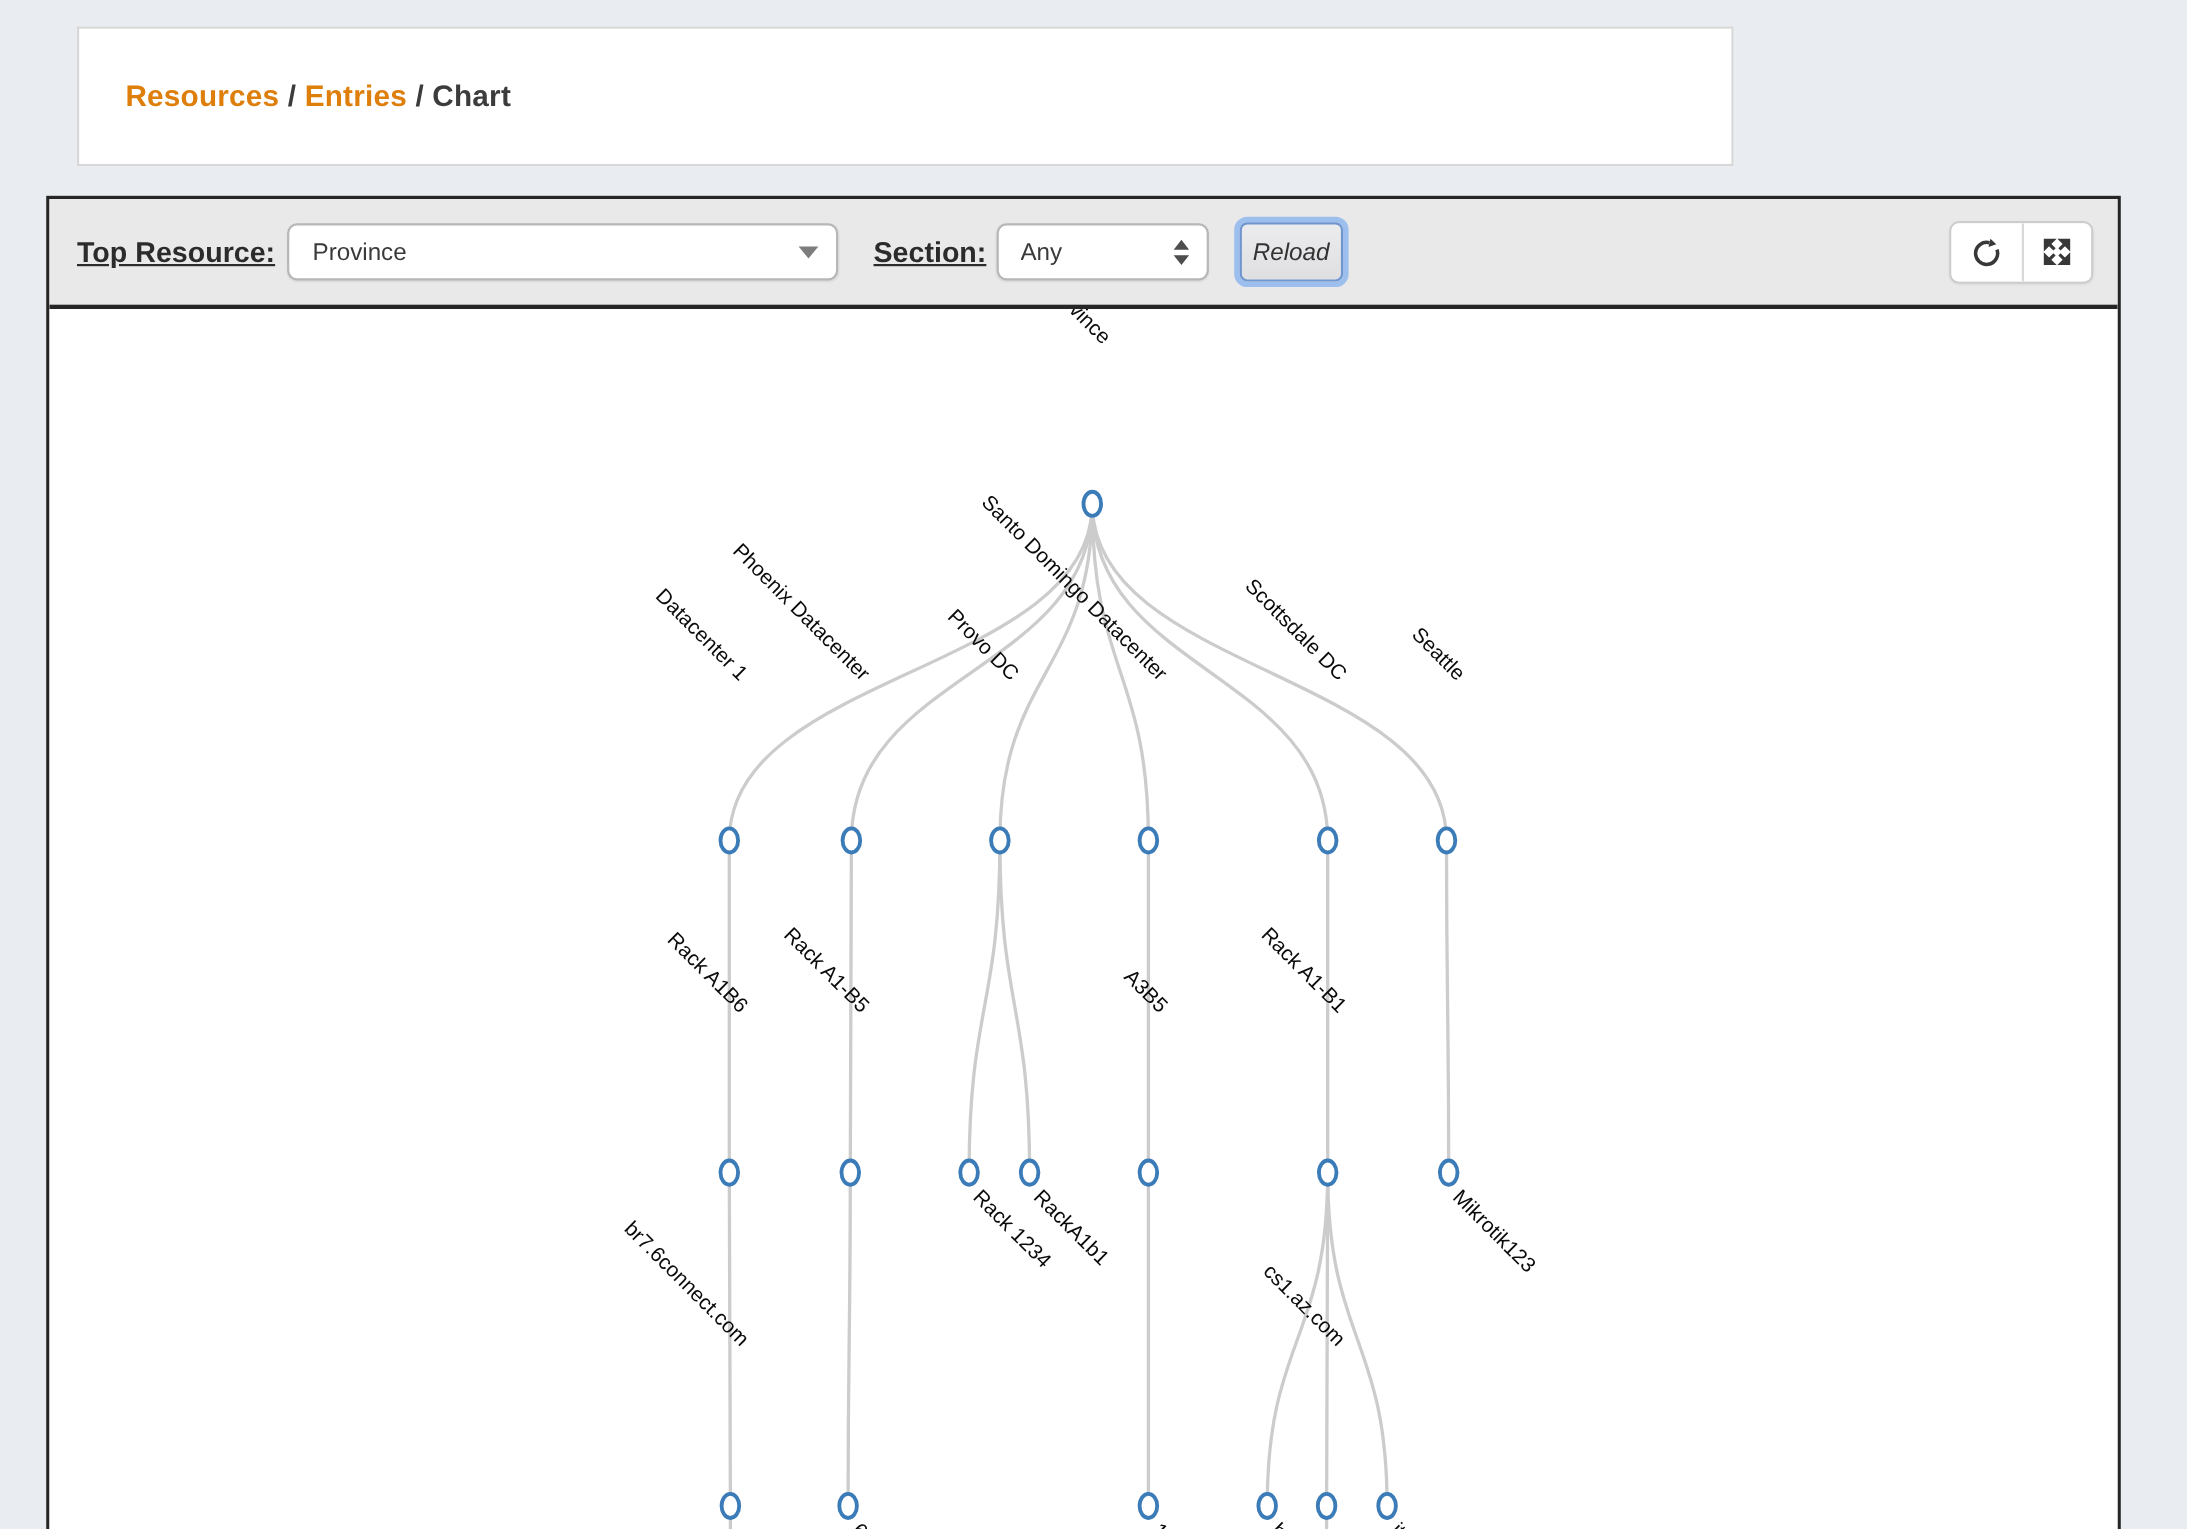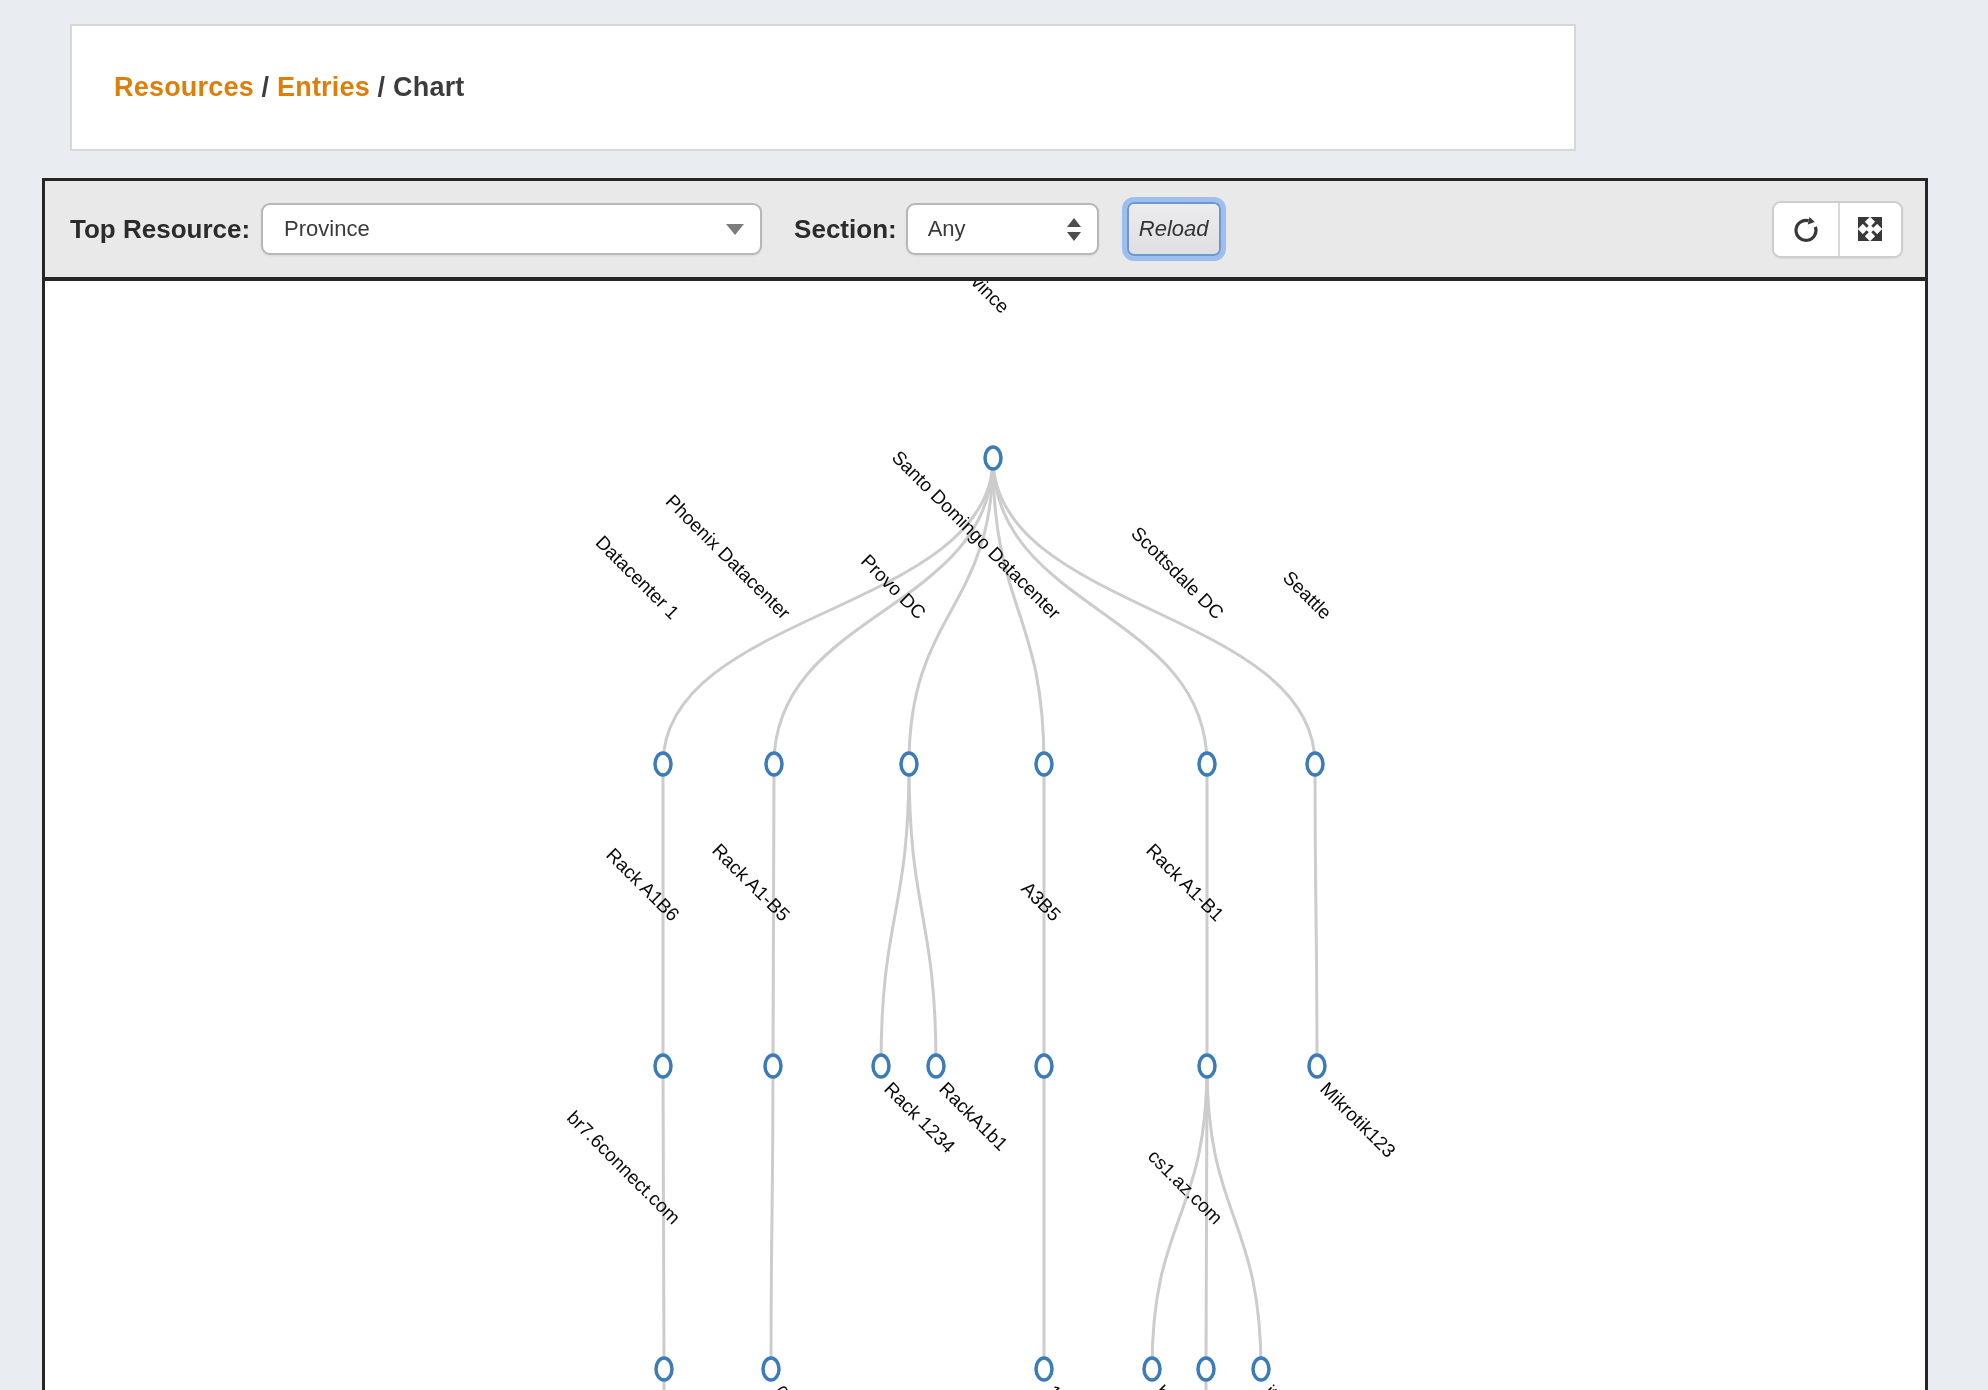--- a/index.html
+++ b/index.html
@@ -11,21 +11,21 @@
   .crumb-card { position:absolute; left:42px; top:24px; width:1506px; height:127px;
     background:#ffffff; border:2px solid #d7d7d7; display:flex; align-items:center;margin-left:28px; }
   .crumbs { padding-left:42px; font-size:27px; font-weight:bold; color:#3c3c3c; letter-spacing:.2px; }
   .crumbs span { white-space:pre; }
 
   
   .panel { position:absolute; left:42px; top:178px; width:1886px; height:1260px;
     border:3px solid #262626; background:#ffffff; display:flex; flex-direction:column; }
   .toolbar { height:100px; background:#e9e9e9; border-bottom:4px solid #262626;
     display:flex; align-items:center; padding:0 22px 0 25px; flex:0 0 auto; }
-  .tb-label { font-size:26px; font-weight:bold; color:#2b2b2b; white-space:nowrap; }
+  .tb-label { font-size:26px; font-weight:bold; color:#2b2b2b; white-space:nowrap;text-decoration:underline; }
   .select { background:#ffffff; border:2px solid #b7b7b7; border-radius:9px; height:52px;
     display:flex; align-items:center; padding:0 16px 0 21px; color:#3a3a3a; font-size:22px;
     box-shadow:0 1px 2px rgba(0,0,0,.08); }
   .select .val { flex:1 1 auto; white-space:nowrap; overflow:hidden; }
   .sel-top { width:501px; margin-left:11px; }
   .sel-section { width:193px; margin-left:9px;padding-left:20px; }
   .caret-down { width:0; height:0; border-left:9px solid transparent; border-right:9px solid transparent;
     border-top:11px solid #7d7d7d; margin-left:12px; }
   .spinner { display:flex; flex-direction:column; align-items:center; margin-left:10px; gap:5px; }
   .spin-up { width:0; height:0; border-left:7px solid transparent; border-right:7px solid transparent;

